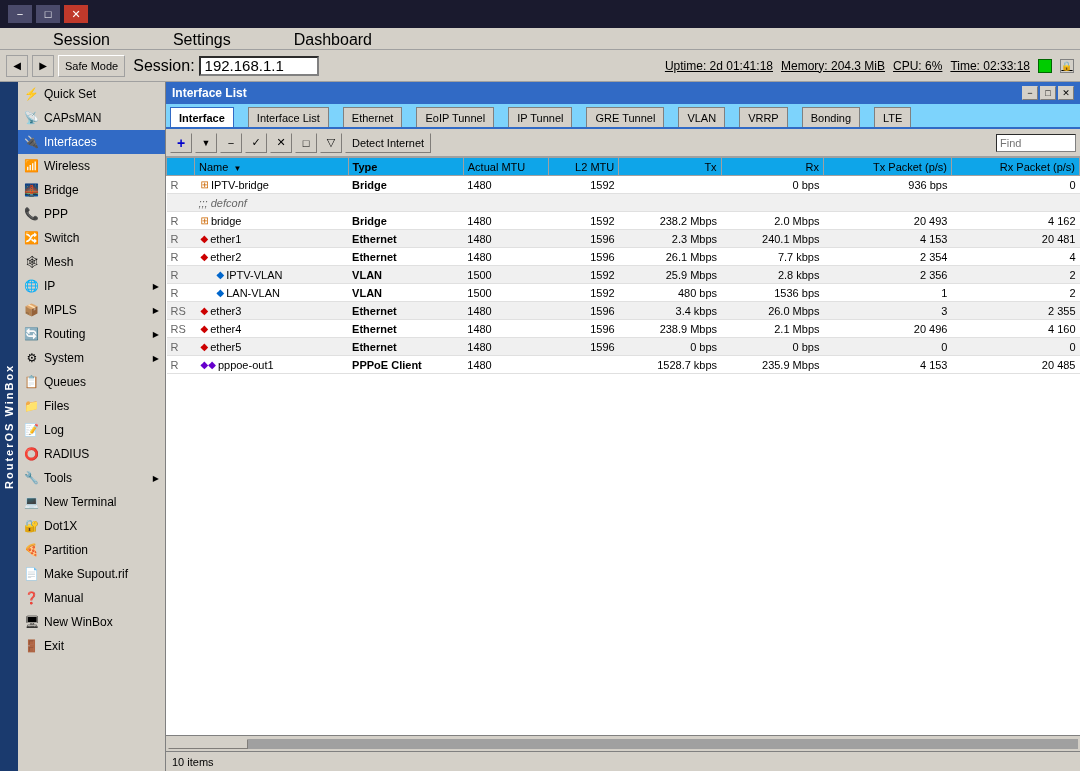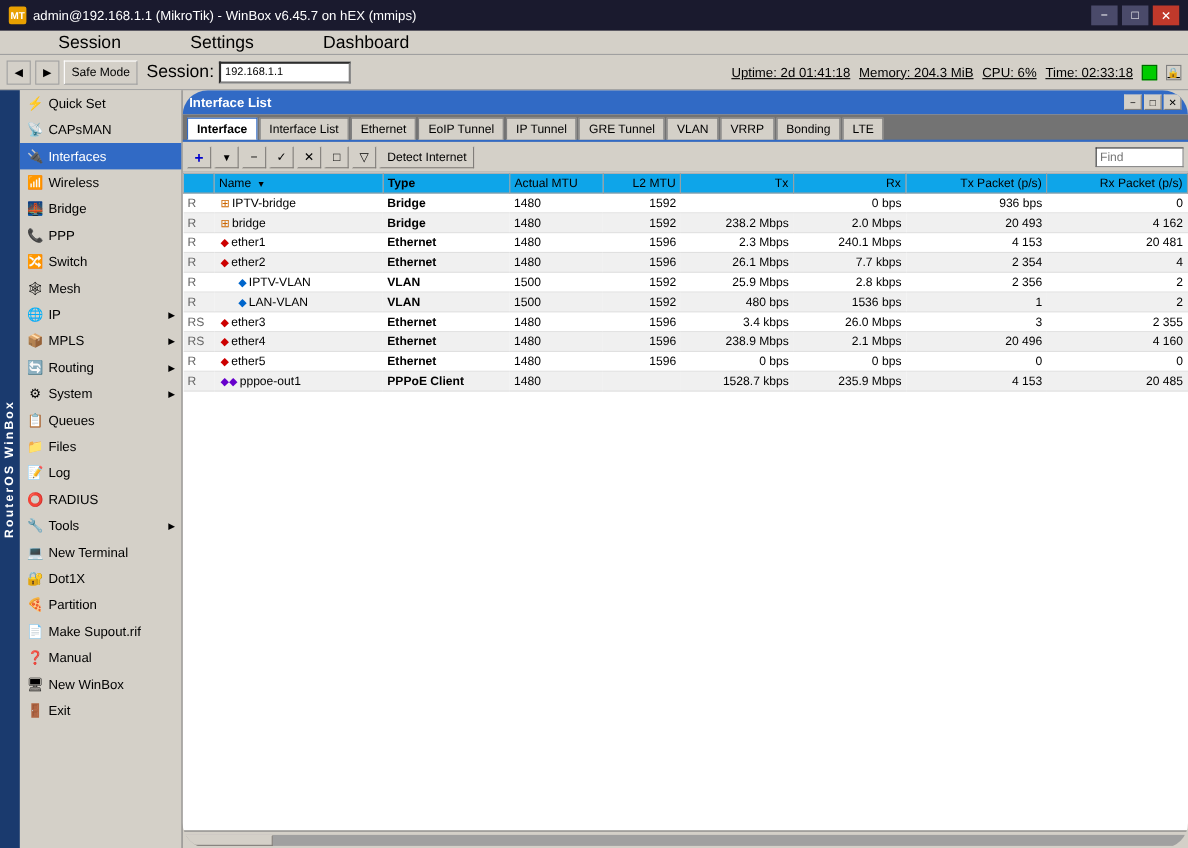--- a/index.html
+++ b/index.html
@@ -54,21 +54,21 @@
       height: 22px;
       display: flex;
       align-items: center;
     }
     .nav-btn { width: 22px; height: 22px; background: #d4d0c8; border: 1px solid #a0a0a0; cursor: pointer; display: flex; align-items: center; justify-content: center; font-size: 10px; }
     .session-label { font-size: 16px; margin-left: 4px; }
     .session-input {
       border: 2px inset #808080;
       background: white;
       padding: 1px 4px;
-      font-size: 10px;
+      font-size: 15px;
       height: 20px;
       width: 120px;
     }
     .status-bar-right {
       margin-left: auto;
       display: flex;
       align-items: center;
       gap: 8px;
       font-size: 12px;
       text-decoration: underline;
@@ -118,44 +118,43 @@
       font-weight: bold;
       letter-spacing: 2px;
     }
 
     
     .content-area {
       flex: 1;
       display: flex;
       flex-direction: column;
       overflow: hidden;
-      border-radius: 23px;
     }
 
     
     .window-title-bar {
       background: #316ac5;
       color: white;
       padding: 3px 6px;
       font-size: 12px;
       font-weight: bold;
       display: flex;
       align-items: center;
       justify-content: space-between;
       height: 22px;
     }
     .window-title-controls { display: flex; gap: 2px; }
     .win-ctrl-btn { width: 16px; height: 14px; background: #d4d0c8; border: 1px outset #d4d0c8; display: flex; align-items: center; justify-content: center; font-size: 9px; cursor: pointer; color: black; }
 
     
     .tabs-bar {
-      background: #737373;
+      background: #7dd3fc;
       display: flex;
       padding: 3px 4px 0;
-      gap: 2px;
+      gap: 14px;
       border-bottom: 2px solid #316ac5;
     }
     .tab {
       padding: 3px 8px;
       background: #d4d0c8;
       border: 1px solid #808080;
       border-bottom: none;
       cursor: pointer;
       font-size: 11px;
       height: 20px;
@@ -281,26 +280,20 @@
       border: 1px outset #d4d0c8;
     }
 
     
     .sort-arrow { font-size: 8px; margin-left: 2px; }
   </style>
 </head>
 <body>
 
 <div class="title-bar">
-  <div class="title-bar-left">
-    <div class="title-bar-icon">
-        <span>MT</span>
-      </div>
-    <span class="title-text">admin@192.168.1.1 (MikroTik) - WinBox v6.45.7 on hEX (mmips)</span>
-  </div>
   <div class="title-bar-controls">
     <button class="title-btn">−</button>
     <button class="title-btn">□</button>
     <button class="title-btn close">✕</button>
   </div>
 </div>
 
 <div class="menu-bar">
 <span class="menu-item">Session</span>
     <span class="menu-item">Settings</span>
@@ -495,20 +488,31 @@
                 </span></td>
               <td class="col-type">Bridge</td>
               <td class="col-mtu">1480</td>
               <td class="col-l2mtu">1592</td>
               <td class="col-tx"></td>
               <td class="col-rx">0 bps</td>
               <td class="col-txpkt">936 bps</td>
               <td class="col-rxpkt">0</td>
             </tr>
             <tr>
+              <td class="col-flags"></td>
+              <td class="col-name"><span style="padding-left:0px;color:#666666;font-style:italic;">;;; defconf</span></td>
+              <td class="col-type"></td>
+              <td class="col-mtu"></td>
+              <td class="col-l2mtu"></td>
+              <td class="col-tx"></td>
+              <td class="col-rx"></td>
+              <td class="col-txpkt"></td>
+              <td class="col-rxpkt"></td>
+            </tr>
+            <tr>
               <td class="col-flags">R</td>
               <td class="col-name"><span style="padding-left:2px;display:inline-flex;align-items:center;gap:2px;">
                   <span style="color:#cc6600;font-size:10px;">⊞</span>
                   <span>bridge</span>
                 </span></td>
               <td class="col-type">Bridge</td>
               <td class="col-mtu">1480</td>
               <td class="col-l2mtu">1592</td>
               <td class="col-tx">238.2 Mbps</td>
               <td class="col-rx">2.0 Mbps</td>
@@ -630,14 +634,17 @@
           </tbody>
       </table>
     </div>
 
     <div class="hscroll-bar">
       <div class="hscroll-track">
         <div class="hscroll-thumb"></div>
       </div>
     </div>
 
+    <div class="status-footer">
+      <span>10 items</span>
+    </div>
   </div>
 </div>
 
 </body></html>

